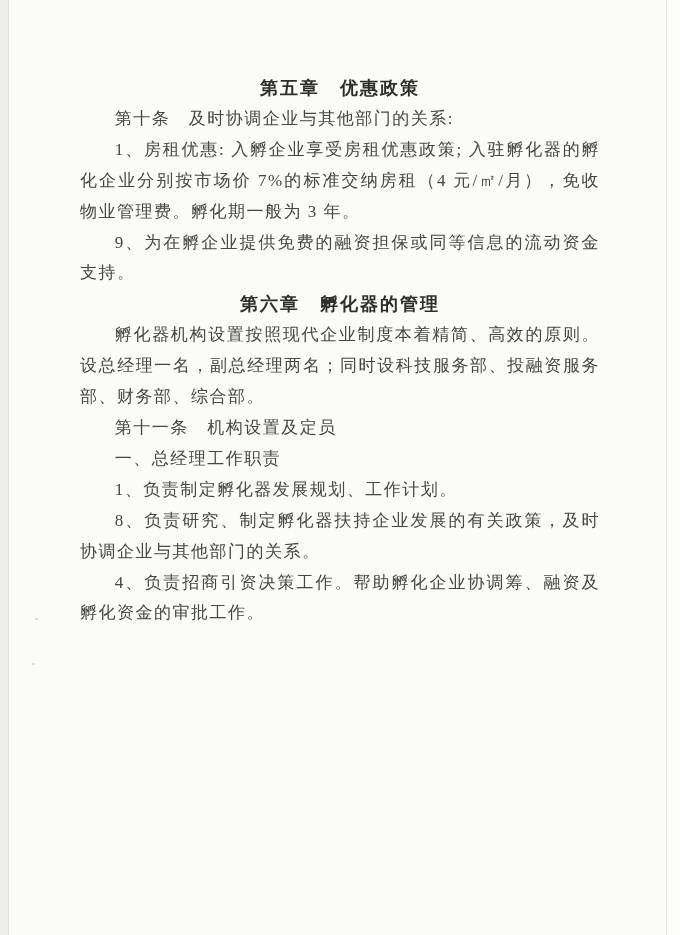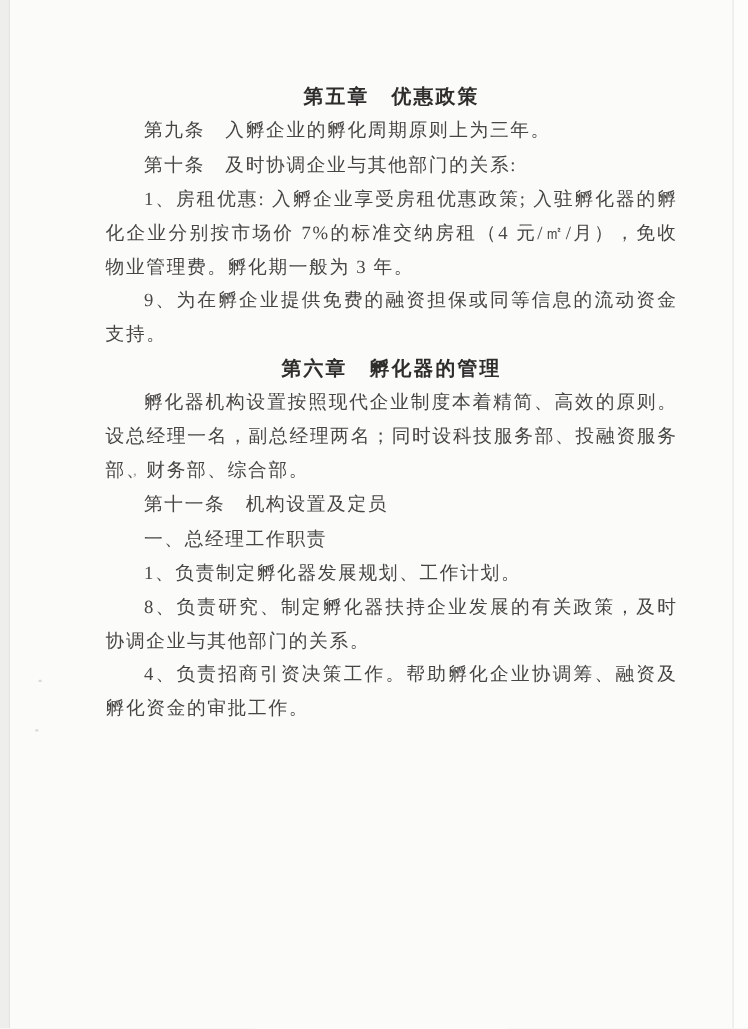--- a/index.html
+++ b/index.html
@@ -34,21 +34,21 @@
   }
   .speck-1 { left: 35px; top: 618px; }
   .speck-2 { left: 32px; top: 663px; }
   .scan-artifact {
     position: absolute; left: 121px; top: 421px;
     color: #9a9a97; font-size: 14px;
   }
   
   .content {
     position: absolute;
-    left: 96px; top: 73px;
+    left: 80px; top: 73px;
     width: 520px;
     color: #474645;
     font-size: 17px;
     line-height: 30.9px;
     letter-spacing: 1.5px;
   }
   .chapter-heading {
     font-size: 18px;
     font-weight: 700;
     color: #2e2d2c;
@@ -68,21 +68,20 @@
 
   <div class="scan-edge-left"></div>
   <div class="scan-edge-right-area"></div>
   <div class="scan-edge-right-line"></div>
   <div class="scan-speck speck-1"></div>
   <div class="scan-speck speck-2"></div>
 
   <div class="content">
     <h1 class="chapter-heading">第五章　优惠政策</h1>
 
-    <p class="para">第九条　入孵企业的孵化周期原则上为三年。</p>
 
     <p class="para">第十条　及时协调企业与其他部门的关系:</p>
 
     <p class="para">1、房租优惠: 入孵企业享受房租优惠政策; 入驻孵化器的孵化企业分别按市场价 7%的标准交纳房租（4 元/㎡/月），免收物业管理费。孵化期一般为 3 年。</p>
 
 
 
     <p class="para">9、为在孵企业提供免费的融资担保或同等信息的流动资金支持。</p>
 
     <h1 class="chapter-heading">第六章　孵化器的管理</h1>

